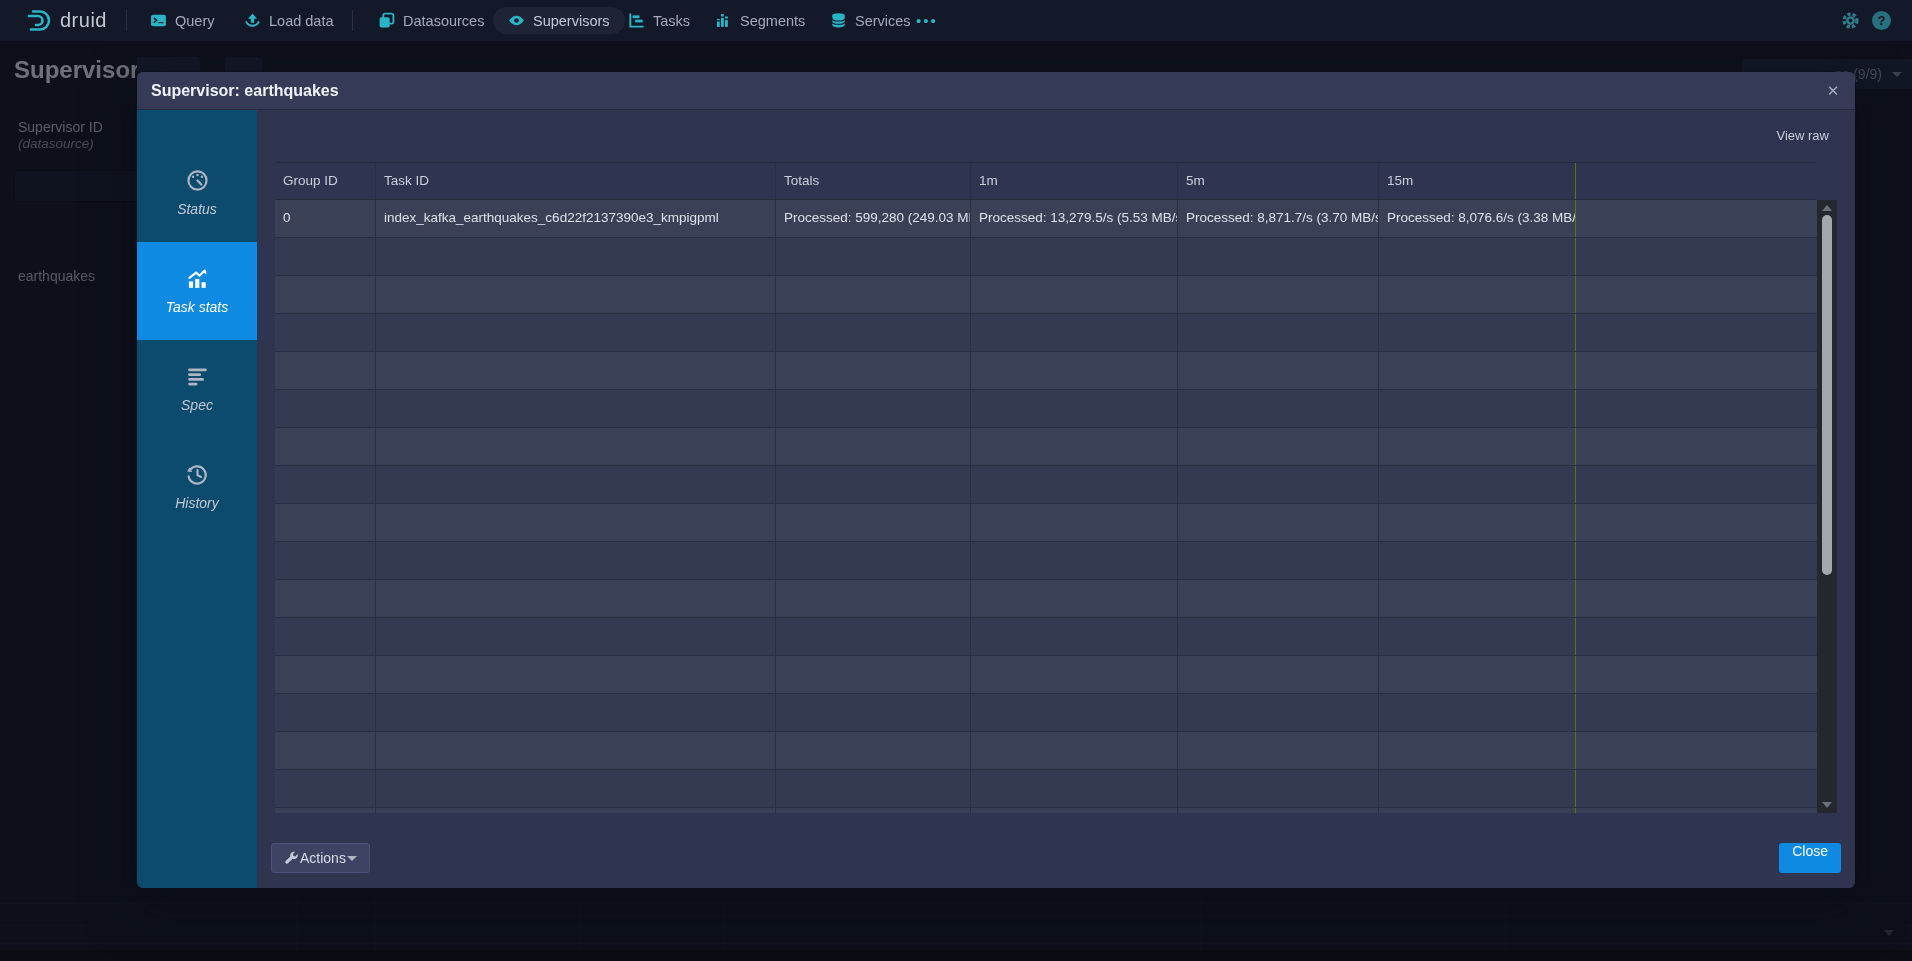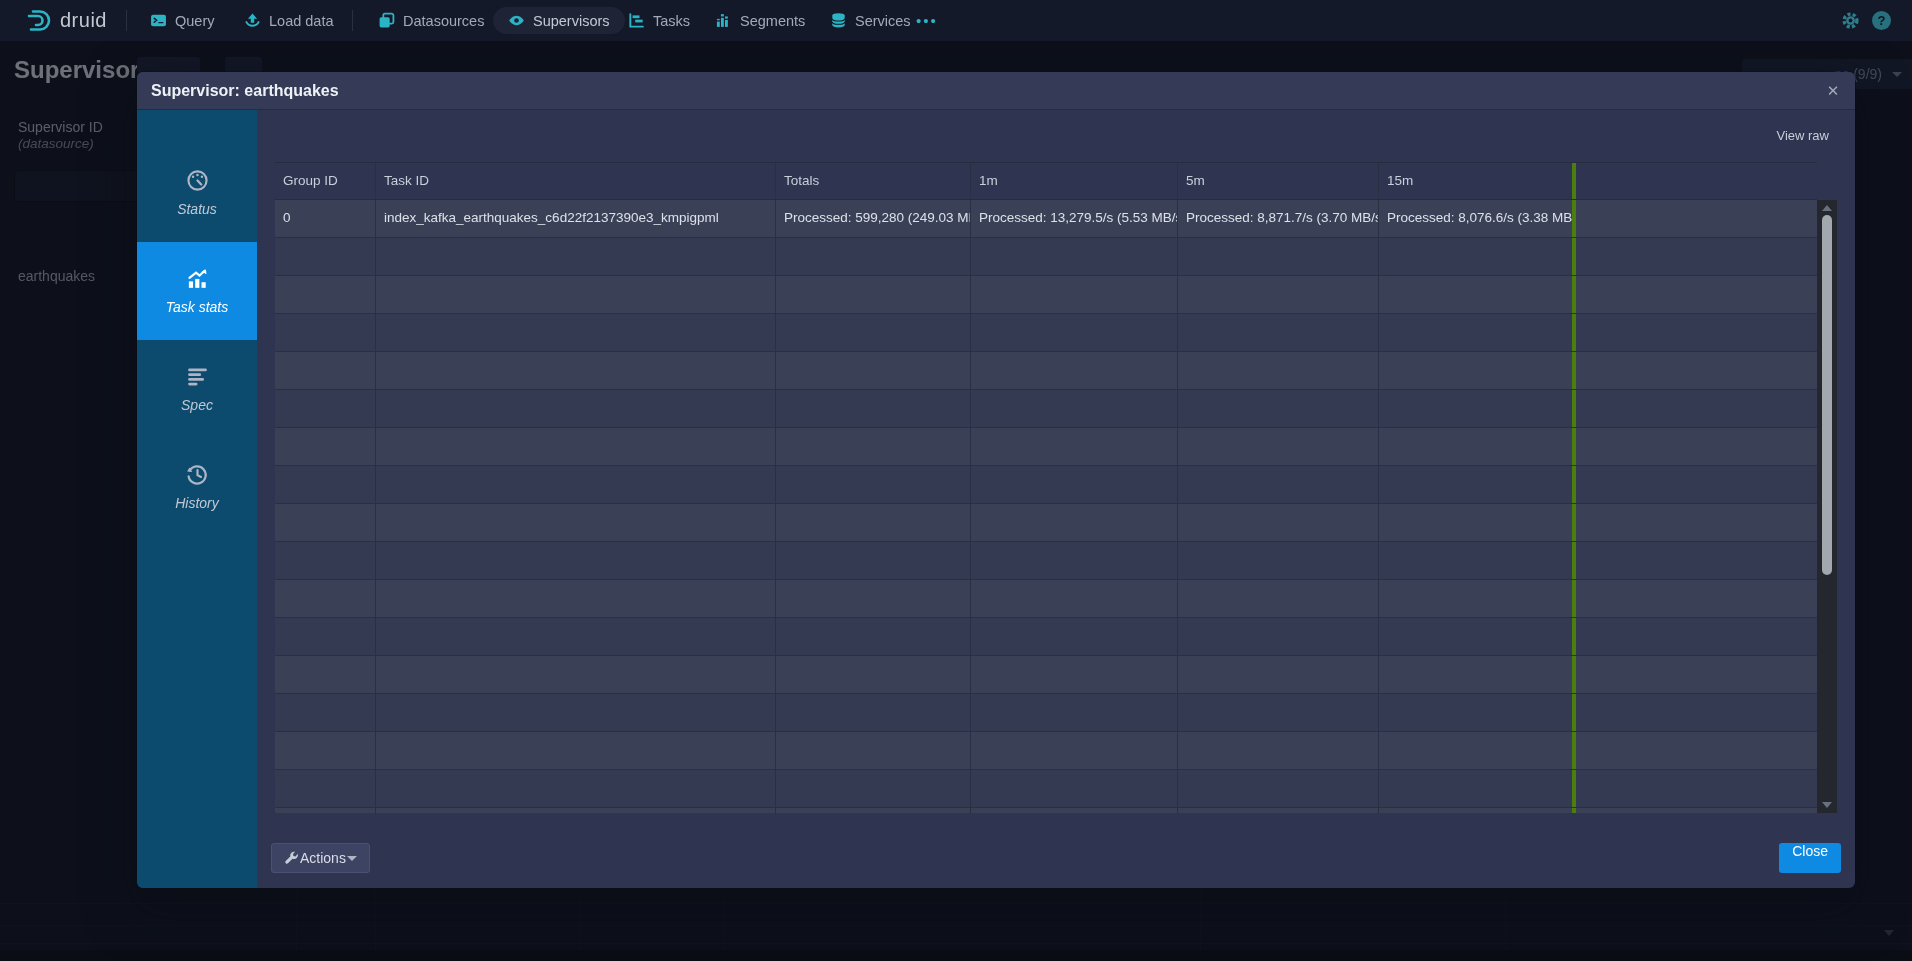--- a/index.html
+++ b/index.html
@@ -56,21 +56,21 @@
   .tbody{position:relative;width:1542px;height:613px;overflow:hidden;}
   .trow{display:flex;height:38px;box-sizing:border-box;border-bottom:1px solid #2a3043;}
   .trow.light{background:#3a4157;}
   .trow.dark{background:#343a52;}
   .cell{box-sizing:border-box;padding:0 0 0 8px;font-size:13.5px;line-height:36px;color:#dce0e9;white-space:nowrap;overflow:hidden;}
   .c0{width:101px;border-right:1px solid #2a3043;}
   .c1{width:400px;border-right:1px solid #2a3043;}
   .c2{width:195px;border-right:1px solid #2a3043;}
   .c3{width:207px;border-right:1px solid #2a3043;}
   .c4{width:201px;border-right:1px solid #2a3043;}
-  .c5{width:197px;border-right:4px solid #4d7c0f;}
+  .c5{width:197px;border-right:1px solid #4d7c0f;}
   .c6{flex:1;}
 
   .scrollbar{position:absolute;left:1542px;top:38px;width:20px;height:613px;background:#24272e;}
   .sb-up{position:absolute;left:5px;top:5px;width:0;height:0;border-left:5px solid transparent;border-right:5px solid transparent;border-bottom:6px solid #6b717c;}
   .sb-down{position:absolute;left:5px;bottom:5px;width:0;height:0;border-left:5px solid transparent;border-right:5px solid transparent;border-top:6px solid #6b717c;}
   .sb-thumb{position:absolute;left:5px;top:15px;width:10px;height:360px;border-radius:5px;background:#a3a8ae;}
 
   .actions-btn{position:absolute;left:134px;bottom:15px;height:30px;padding:0 12px;display:flex;align-items:center;gap:1px;background:#3d4363;border:1px solid #4a5175;border-radius:3px;color:#d9dde6;font-size:14px;box-sizing:border-box;cursor:pointer;}
   .actions-caret{width:0;height:0;border-left:5px solid transparent;border-right:5px solid transparent;border-top:5px solid #aeb4c2;}
   .close-btn{position:absolute;right:14px;bottom:15px;height:30px;padding:0 13px;display:flex;align-items:flex-start;background:#0e8ae3;border-radius:3px;color:#ffffff;font-size:14px;cursor:pointer;}

